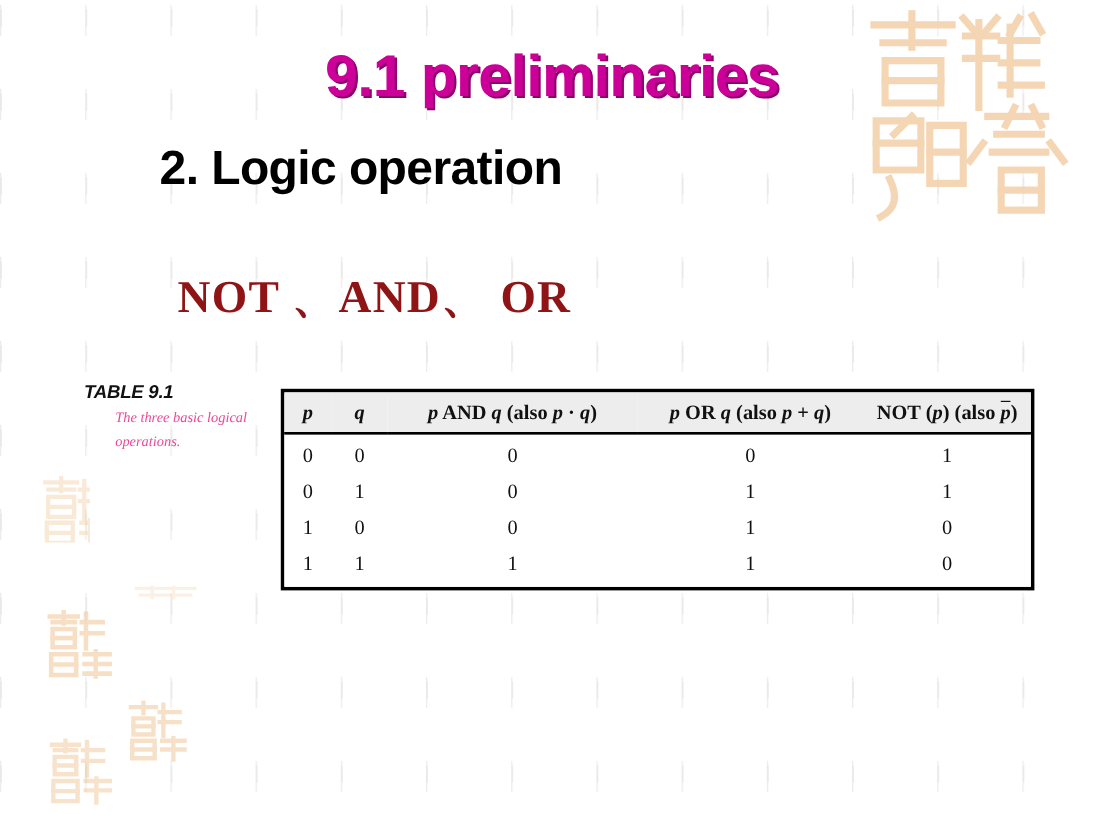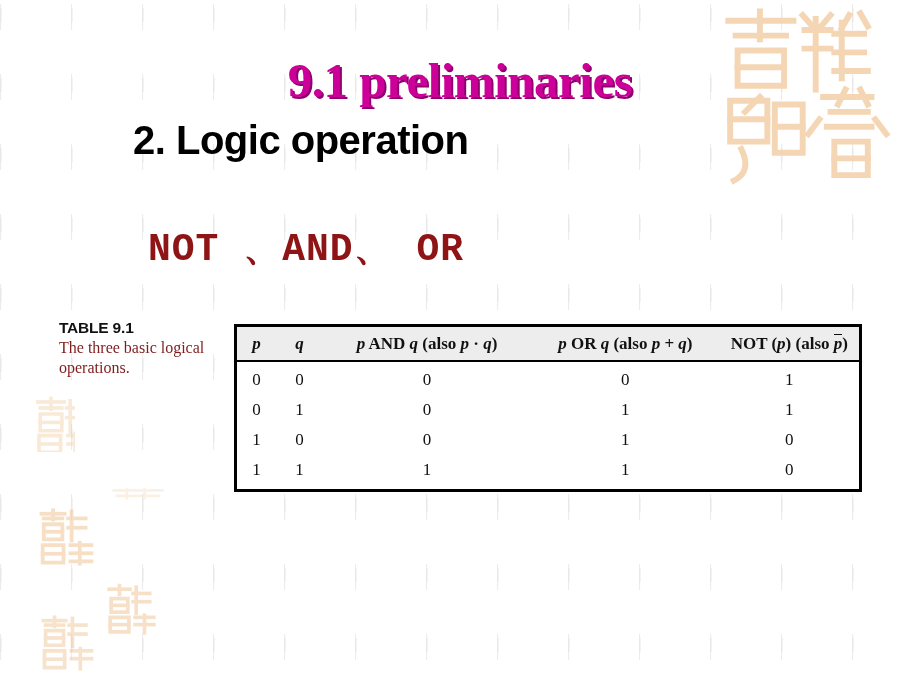--- a/index.html
+++ b/index.html
@@ -35,25 +35,25 @@
     pointer-events: none;
     z-index: 1;
     overflow: hidden;
   }
   .seal svg { display: block; }
 
   
   #title-main {
     position: absolute;
     left: 0;
-    top: 52px;
+    top: 36px;
     width: 920px;
     text-align: center;
     z-index: 5;
-    font-family: Liberation Serif, serif;
+    font-family: Liberation Sans, sans-serif;
     font-weight: bold;
     font-size: 49px;
     letter-spacing: -0.5px;
     color: #CC0099;
     text-shadow: 2px 2px 0 #8E006E;
     white-space: nowrap;
   }
   #title-sub {
     position: absolute;
     left: 105px;
@@ -65,50 +65,52 @@
     letter-spacing: -0.5px;
     color: #000000;
     white-space: nowrap;
     margin-left: 28px;
   }
   #ops-line {
     position: absolute;
     left: 148px;
     top: 222px;
     z-index: 5;
-    font-family: Liberation Mono, monospace;
+    font-family: Liberation Serif, serif;
     font-weight: bold;
     font-size: 38px;
     letter-spacing: 1px;
     color: #8E1416;
     white-space: nowrap;
   }
 
   
   #caption {
     position: absolute;
-    left: 59px;
+    left: 70px;
     top: 319px;
     width: 155px;
     z-index: 5;
+    font-style: italic;
   }
   #caption-title {
     font-family: "Liberation Sans", sans-serif;
     font-weight: bold;
     font-size: 15.5px;
     letter-spacing: -0.2px;
     color: #111111;
     line-height: 18px;
   }
   #caption-text {
     font-family: "Liberation Serif", "DejaVu Serif", serif;
-    font-size: 16px;
-    color: #7f1d1d;
+    font-size: 12px;
+    color: #ec4899;
     line-height: 20px;
     margin-top: 1px;
+    margin-left: 26px;
   }
 
   
   #truth-table-wrap {
     position: absolute;
     left: 234px;
     top: 324px;
     width: 628px;
     z-index: 5;
     border: 3px solid #000000;

